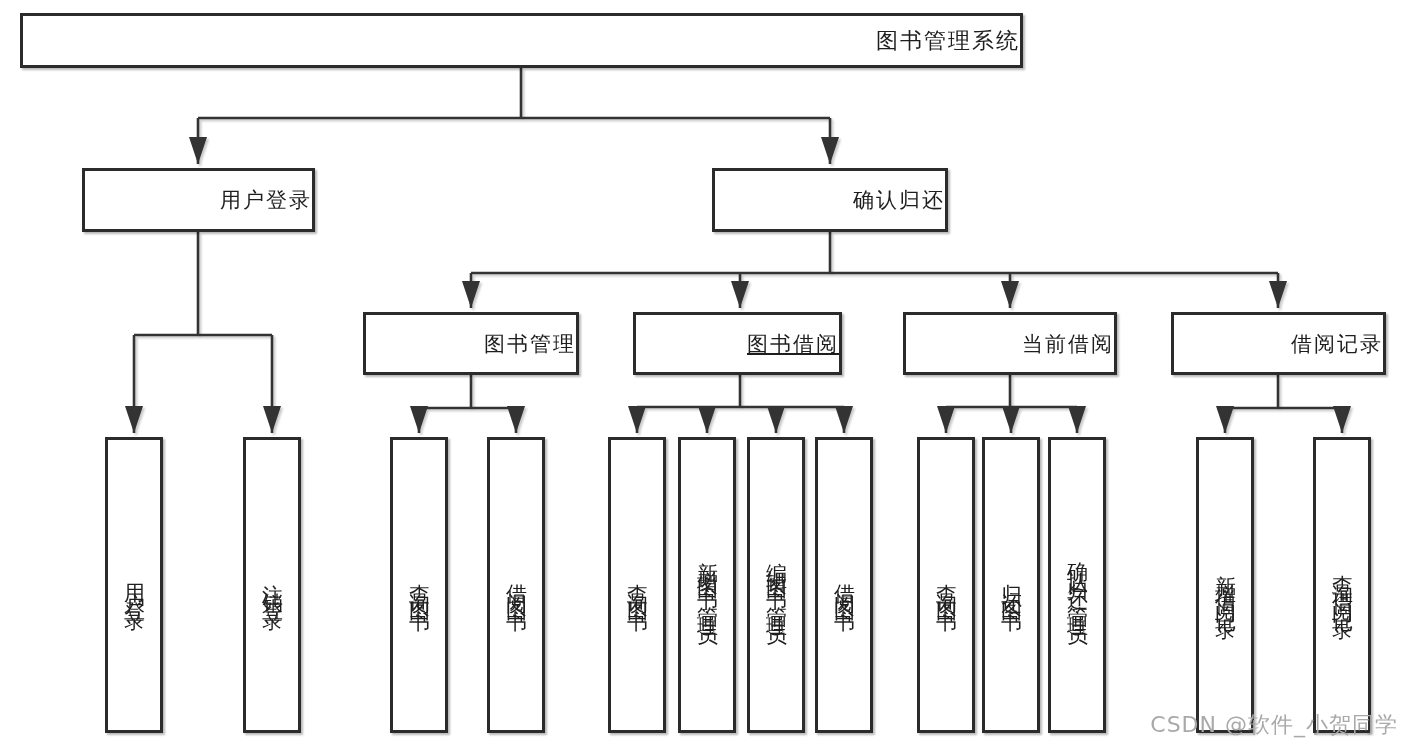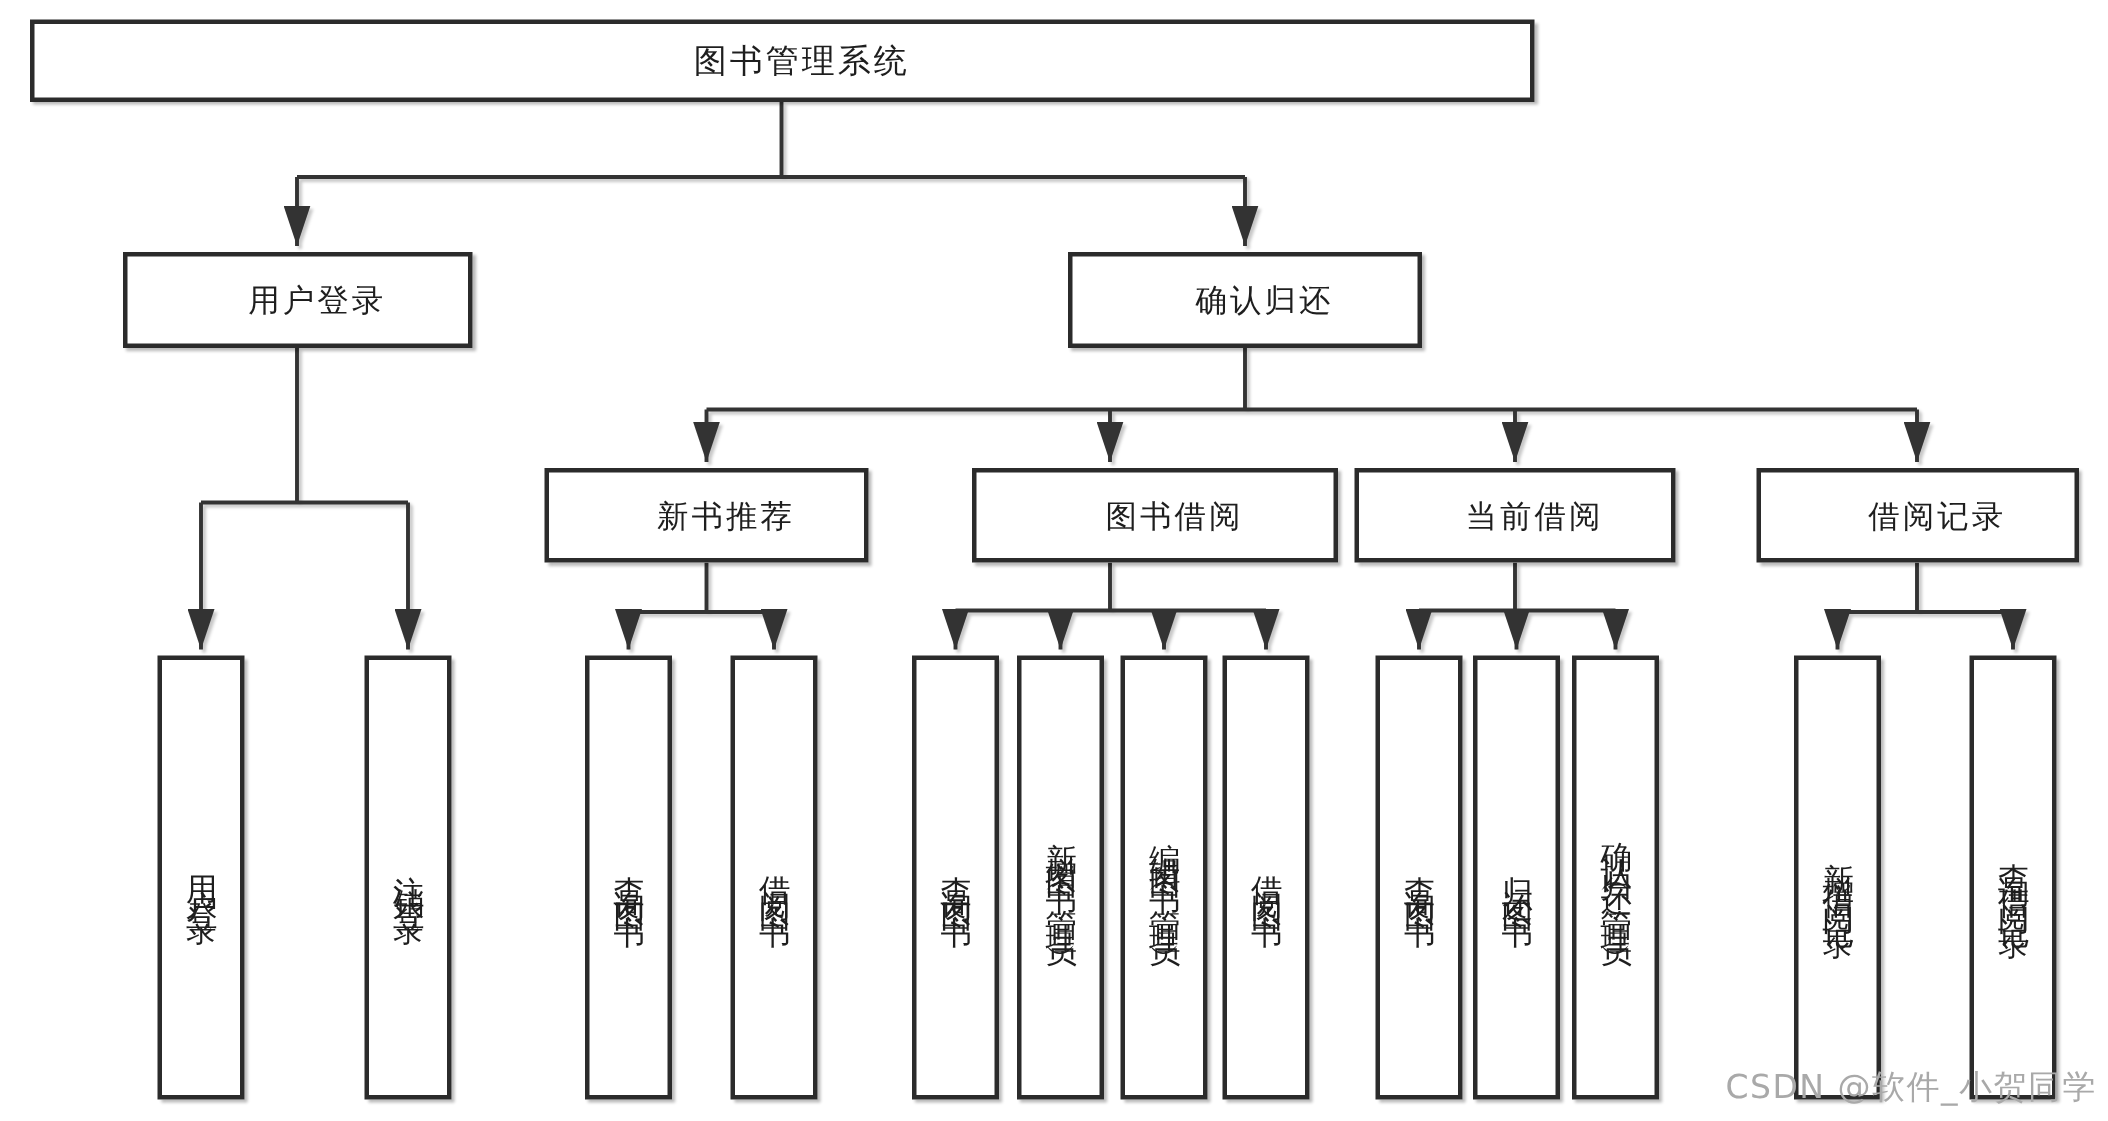--- a/index.html
+++ b/index.html
@@ -25,34 +25,34 @@
     stroke: #333333;
     stroke-width: 2.6;
   }
   .node {
     position: absolute;
     box-sizing: border-box;
     background: #ffffff;
     border: 3px solid #2b2b2b;
     display: flex;
     align-items: center;
-    justify-content: center;
+    justify-content: flex-end;
     font-size: 21px;
     color: #1e1e1e;
     letter-spacing: 2px;
     box-shadow: 2px 2px 2px rgba(0,0,0,0.28);
     z-index: 2;
     padding-left: 26px;
   }
   .node.root  { left: 20px;  top: 13px;  width: 1003px; height: 55px; font-size: 22px; }
   .node.lvl2a { left: 82px;  top: 168px; width: 233px;  height: 64px; }
   .node.lvl2b { left: 712px; top: 168px; width: 236px;  height: 64px; }
   .node.lvl3  { top: 312px; height: 63px; }
   .node.l3a   { left: 363px;  width: 216px; }
-  .node.l3b   { left: 648px;  width: 244px; }
+  .node.l3b   { left: 633px;  width: 209px; text-decoration: underline; }
   .node.l3c   { left: 903px;  width: 214px; }
   .node.l3d   { left: 1171px; width: 215px; }
   .leaf {
     position: absolute;
     top: 437px;
     width: 58px;
     height: 296px;
     box-sizing: border-box;
     background: #ffffff;
     border: 3px solid #2b2b2b;
@@ -140,21 +140,21 @@
   </div>
 
   <div class="node lvl2a">
     <span>用户登录</span>
   </div>
   <div class="node lvl2b">
     <span>确认归还</span>
   </div>
 
   <div class="node lvl3 l3a">
-    <span>新书推荐</span>
+    <span>图书管理</span>
   </div>
   <div class="node lvl3 l3b">
     <span>图书借阅</span>
   </div>
   <div class="node lvl3 l3c">
     <span>当前借阅</span>
   </div>
   <div class="node lvl3 l3d">
     <span>借阅记录</span>
   </div>

